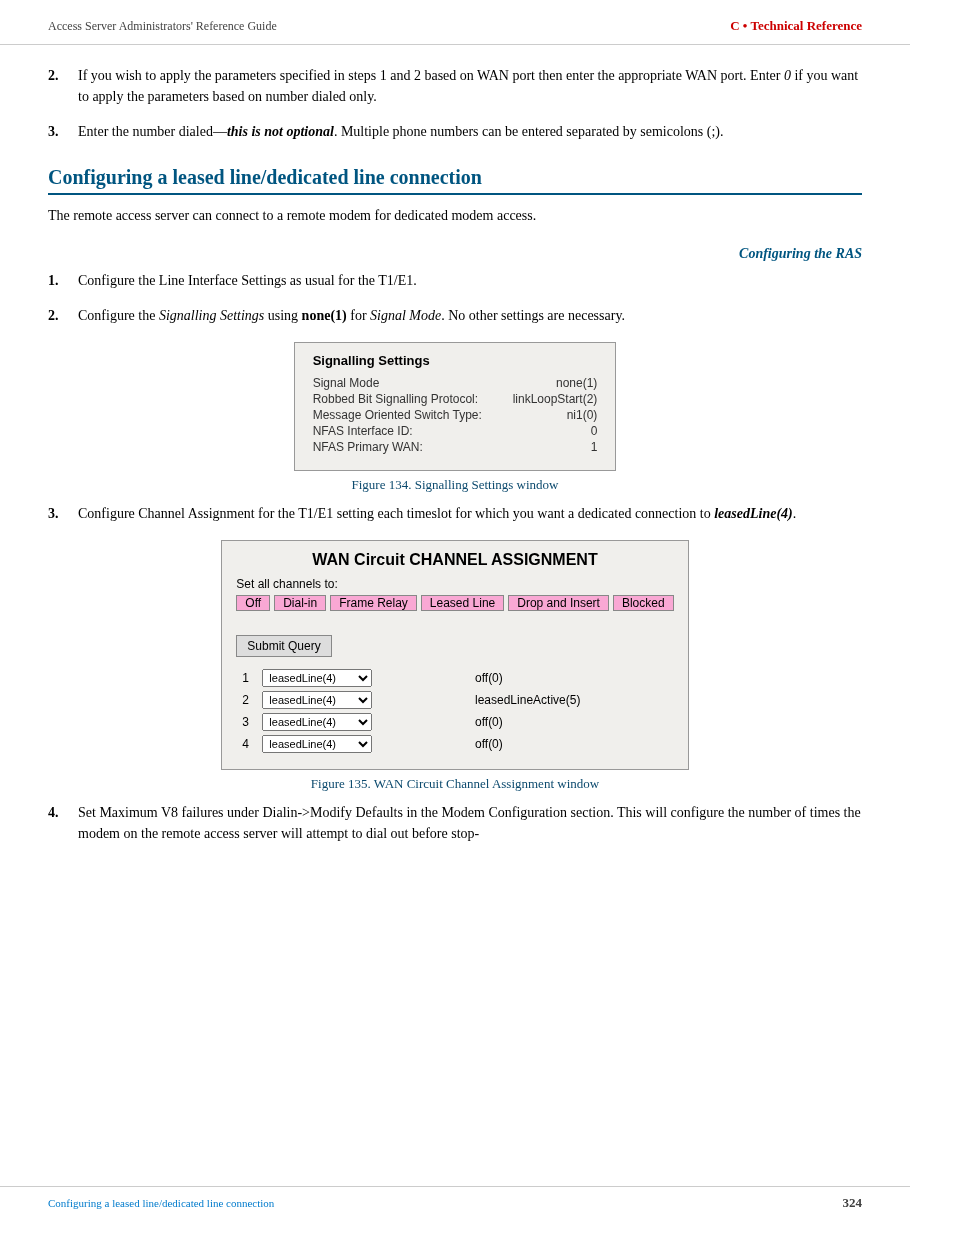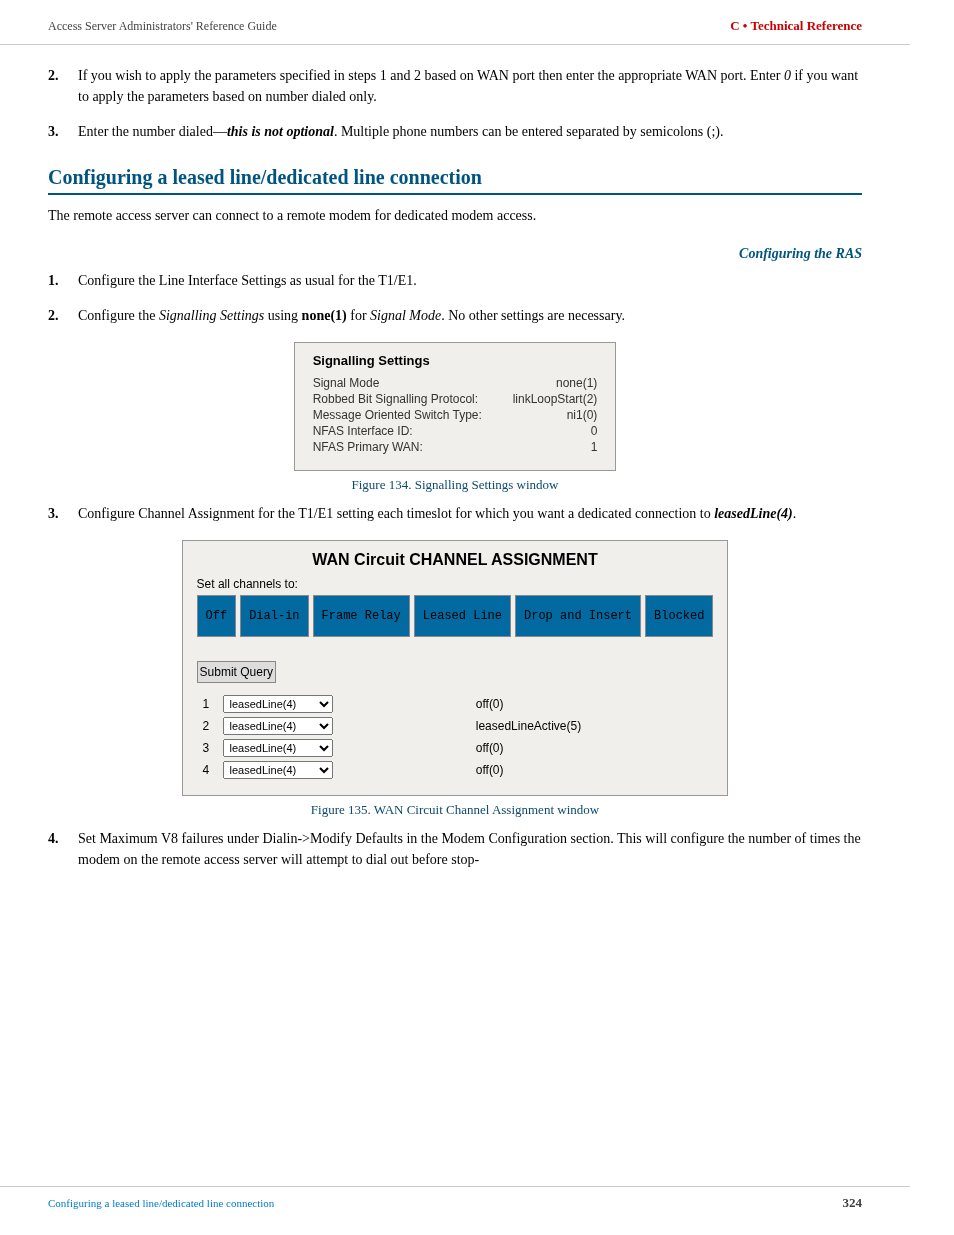--- a/index.html
+++ b/index.html
@@ -187,33 +187,33 @@
       font-size: 12px;
       margin-bottom: 4px;
     }
     .wan-buttons-row {
       display: flex;
       gap: 4px;
       margin-bottom: 10px;
     }
     .wan-btn {
       border: 1px solid #888;
-      background: #0369a1;
-      padding: 13px 8px;
+      background: #f9a8d4;
+      padding: 0 8px;
       font-size: 12px;
       cursor: pointer;
-      font-family: Liberation Mono, monospace;
+      font-family: Liberation Sans, sans-serif;
     }
     .wan-spacer {
       height: 14px;
     }
     .wan-submit-btn {
       border: 1px solid #888;
       background: #ddd;
-      padding: 3px 2px;
+      padding: 3px 10px;
       font-size: 12px;
       cursor: pointer;
       margin-bottom: 10px;
       font-family: Arial, sans-serif;
     }
     .wan-channel-header {
       font-size: 12px;
       margin-bottom: 4px;
     }
     .wan-table {

